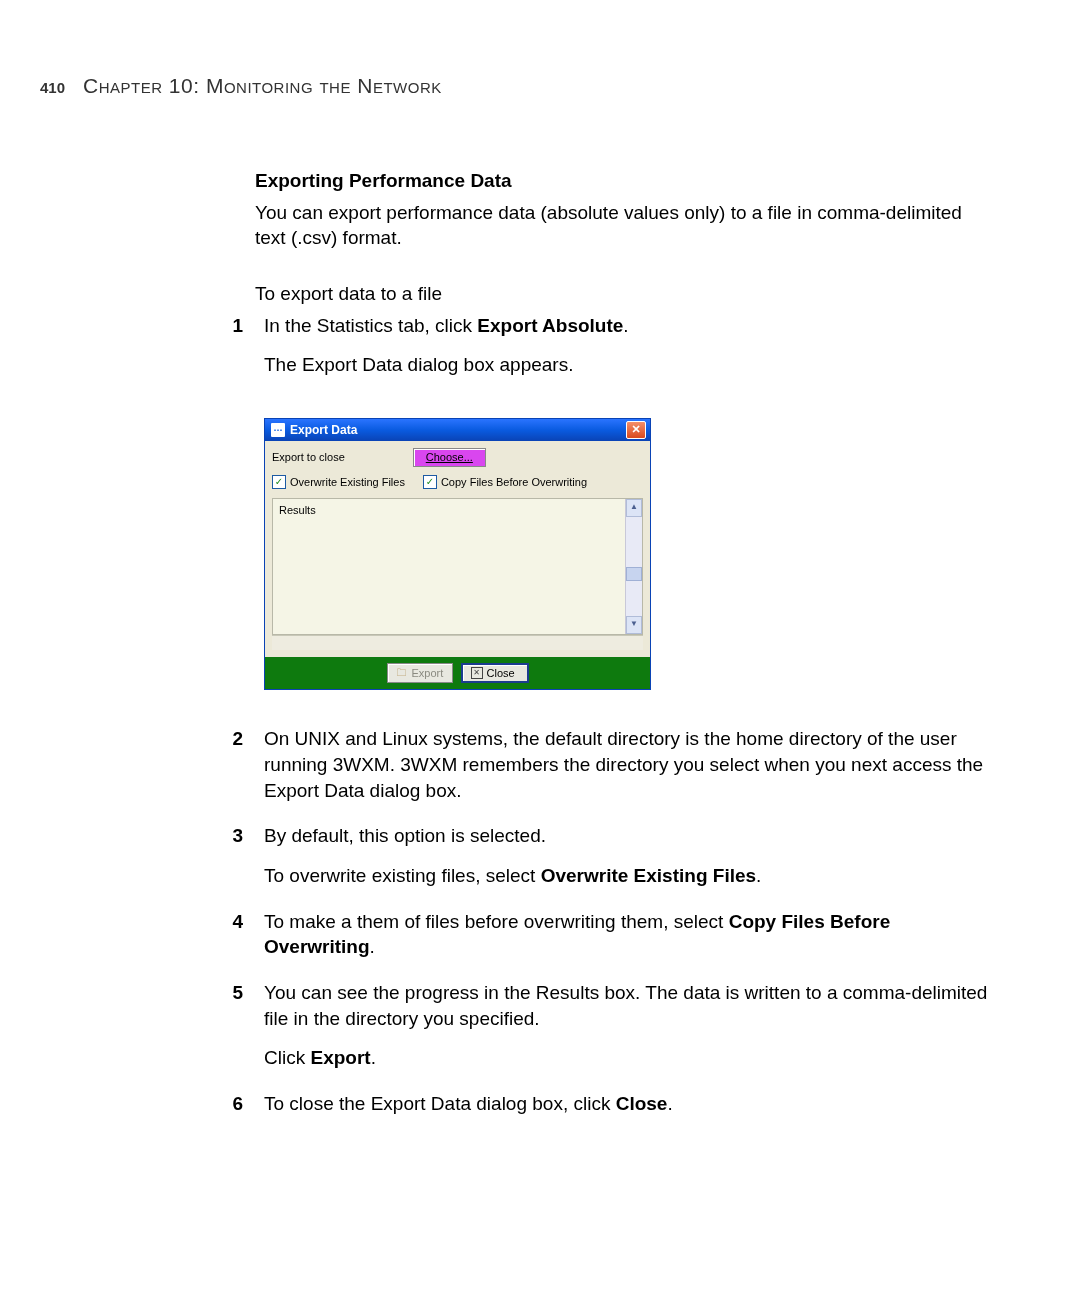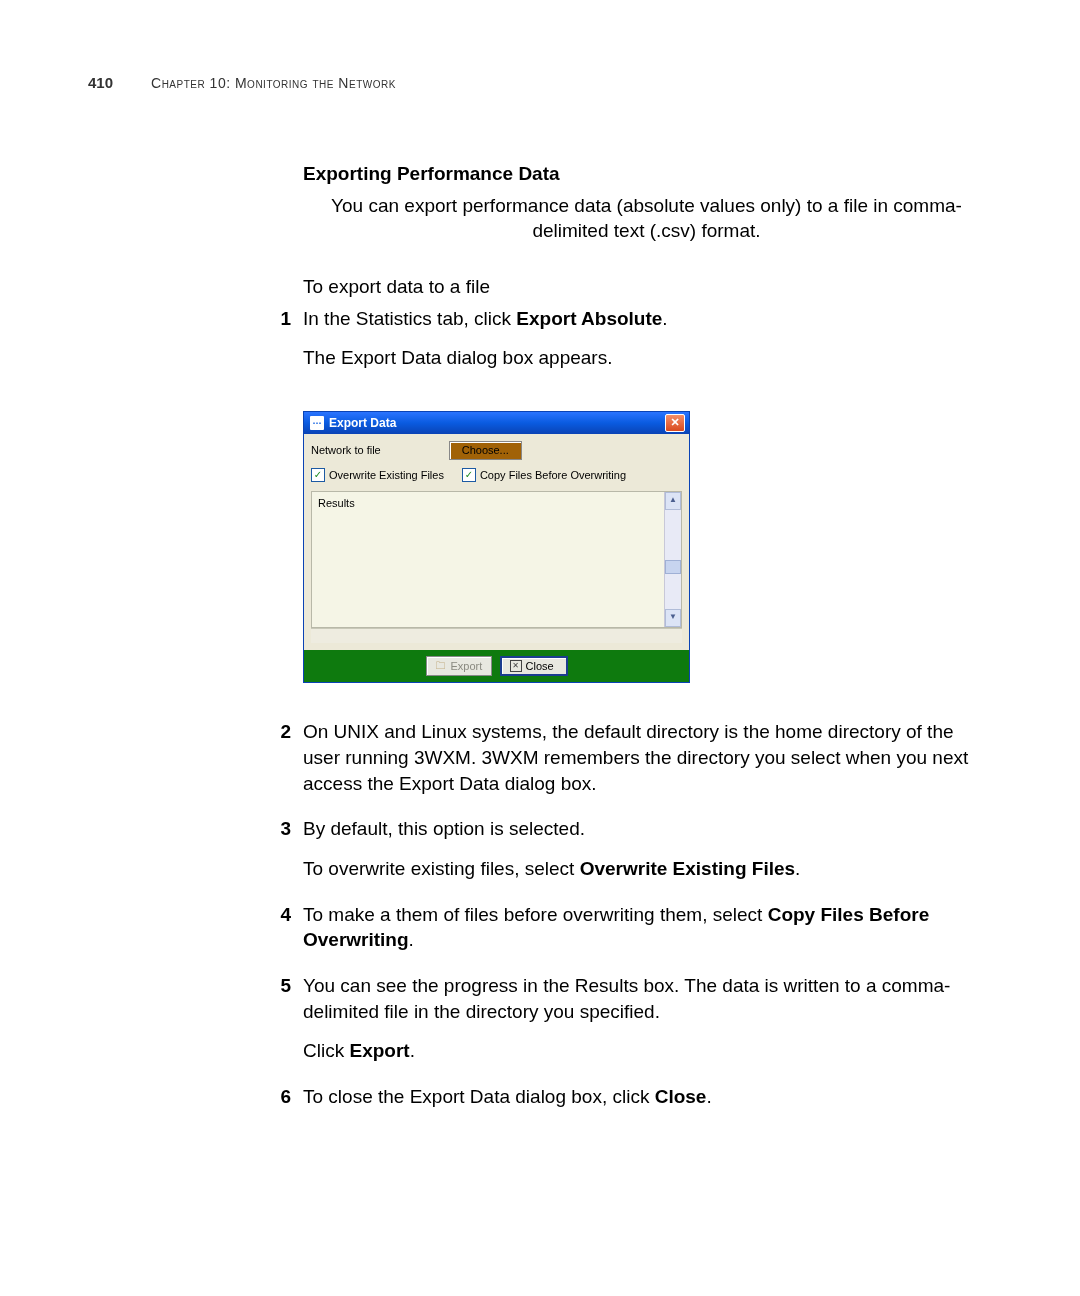--- a/index.html
+++ b/index.html
@@ -6,70 +6,69 @@
     margin: 0;
     background: #ffffff;
     font-family: "Segoe UI", Arial, sans-serif;
     color: #000;
   }
   .page {
     width: 1080px;
     height: 1296px;
     position: relative;
     box-sizing: border-box;
-    padding: 74px 80px 60px 88px;
+    padding: 74px 80px 60px 40px;
   }
   .header-line {
     display: flex;
     align-items: baseline;
     gap: 18px;
     font-size: 15px;
     color: #333;
     margin-left: 0;
   }
   .page-num {
     font-weight: bold;
   }
   .chapter {
     font-variant: small-caps;
     letter-spacing: 0.5px;
-    font-size: 14px;
-    margin-left: 20px;
+    font-size: 21px;
   }
   .content {
     margin-left: 215px;
     margin-right: 10px;
     margin-top: 70px;
     font-size: 19px;
     line-height: 1.35;
   }
   .sec-heading {
     font-weight: bold;
     margin-bottom: 6px;
   }
-  .para { margin: 0 0 30px 0; text-align: center; }
+  .para { margin: 0 0 30px 0; }
   .sub-heading {
     font-weight: normal;
     margin-top: 26px;
     margin-bottom: 6px;
   }
   .step {
     display: flex;
     gap: 12px;
     margin-top: 6px;
     margin-bottom: 6px;
   }
   .step-num {
     font-weight: bold;
     width: 18px;
     text-align: right;
     margin-left: -30px;
     flex: 0 0 18px;
   }
-  .step-body { flex: 1; }
+  .step-body { flex: 1; margin-left: 9px; }
   .step-body p { margin: 0 0 14px 0; }
   .bold { font-weight: bold; }
 
   
   .dialog-wrap {
     margin: 40px 0 30px 0;
   }
   .dialog {
     width: 385px;
     border: 1px solid #0a43b5;
@@ -118,25 +117,26 @@
     padding: 7px;
   }
   .form-row {
     display: flex;
     align-items: center;
     gap: 10px;
     margin-bottom: 8px;
   }
   .choose-btn {
     border: 1px solid #888;
-    background: #a16207;
+    background: #d946ef;
     padding: 1px 12px;
     font-size: 11px;
     box-shadow: inset 1px 1px 0 #fff;
     margin-left: 58px;
+    text-decoration: underline;
   }
   .check-row {
     display: flex;
     align-items: center;
     gap: 18px;
     margin-bottom: 8px;
   }
   .chk {
     display: flex; align-items: center; gap: 4px;
   }
@@ -255,21 +255,21 @@
 
         <div class="dialog-wrap">
           <div class="dialog">
             <div class="titlebar">
               <span class="ticon">⋯</span>
               <span class="title-text">Export Data</span>
               <span class="close-btn">✕</span>
             </div>
             <div class="dlg-body">
               <div class="form-row">
-                <span>Network to file</span>
+                <span>Export to close</span>
                 <span class="choose-btn">Choose...</span>
               </div>
               <div class="check-row">
                 <span class="chk">
                   <span class="chk-box">✓</span>
                   <span>Overwrite Existing Files</span>
                 </span>
                 <span class="chk">
                   <span class="chk-box">✓</span>
                   <span>Copy Files Before Overwriting</span>

